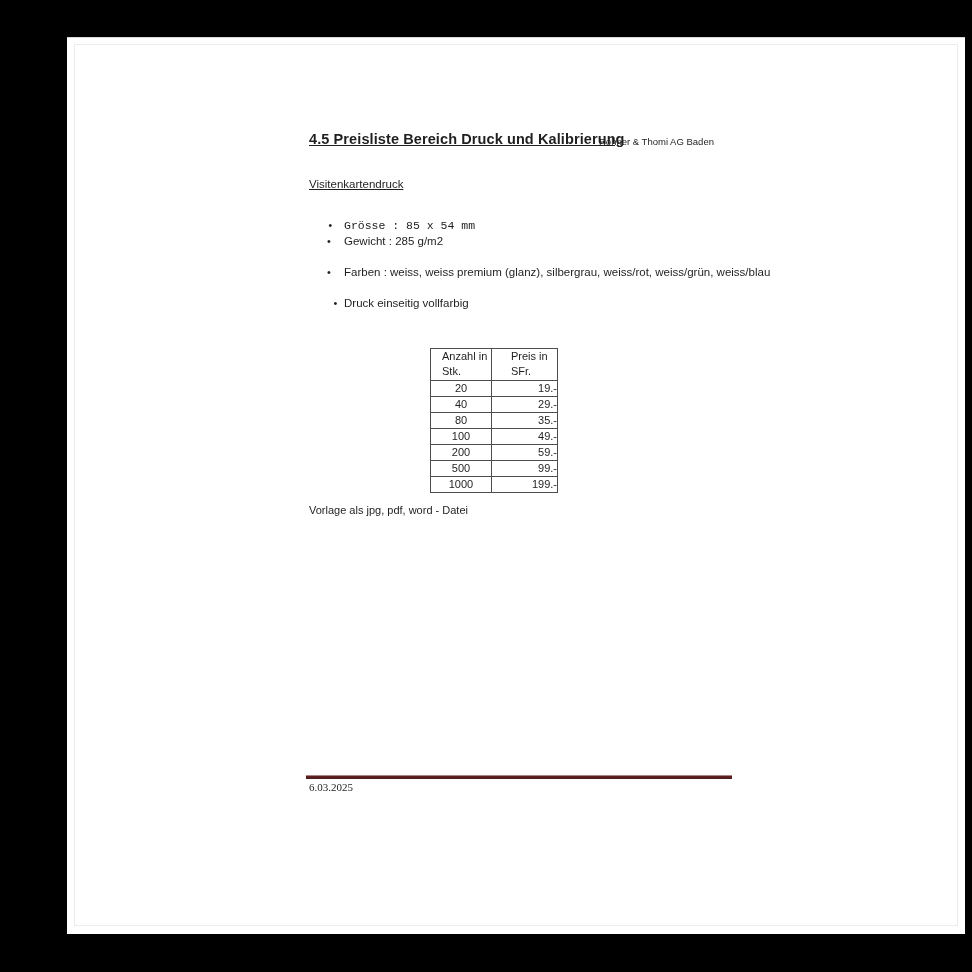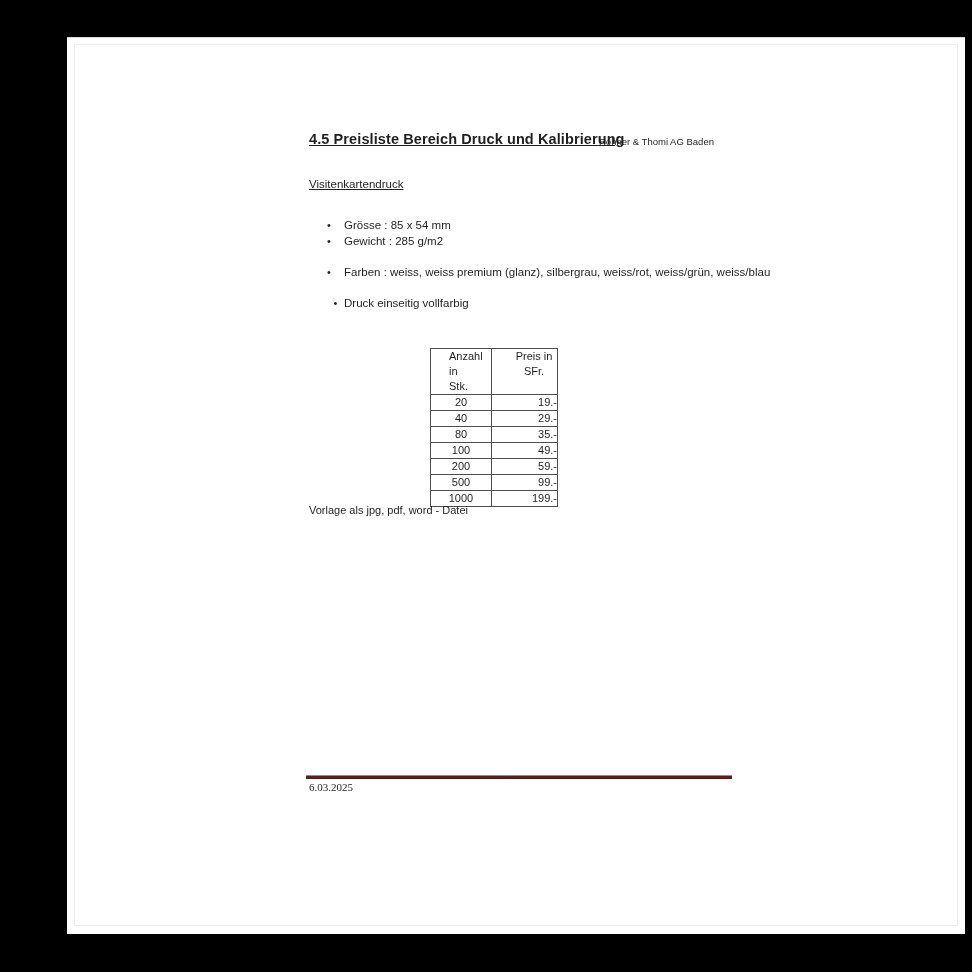--- a/index.html
+++ b/index.html
@@ -55,21 +55,21 @@
     position: absolute;
     left: 260px;
     font-size: 11.5px;
     white-space: nowrap;
   }
   .bullet-item .dot {
     display: inline-block;
     width: 17px;
     font-size: 11px;
   }
-  .b1 { top: 182px; }
+  .b1 { top: 182px; font-family: Liberation Mono, monospace; }
   .b2 { top: 198px; }
   .b3 { top: 229px; }
   .b4 { top: 260px; text-align: center; }
 
   table.price-table {
     position: absolute;
     left: 363px; top: 311px;
     border-collapse: collapse;
     font-size: 11px;
     table-layout: fixed;
@@ -79,22 +79,22 @@
     padding: 0;
     height: 15px;
     line-height: 15px;
     overflow: hidden;
   }
   .price-table td.hdr {
     height: 31px;
     vertical-align: top;
   }
   .price-table .hdr .hline { line-height: 15px; }
-  .price-table td.hdr.c1 { padding-left: 18px; }
-  .price-table td.hdr.c2 { padding-left: 19px; text-align: center; }
+  .price-table td.hdr.c1 { padding-left: 11px; }
+  .price-table td.hdr.c2 { padding-left: 19px; }
   .price-table td.qty   { text-align: center; }
   .price-table td.price { text-align: right; }
 
   .note {
     position: absolute;
     left: 242px; top: 467px;
     font-size: 11px;
     white-space: nowrap;
   }
   .footer-rule {

